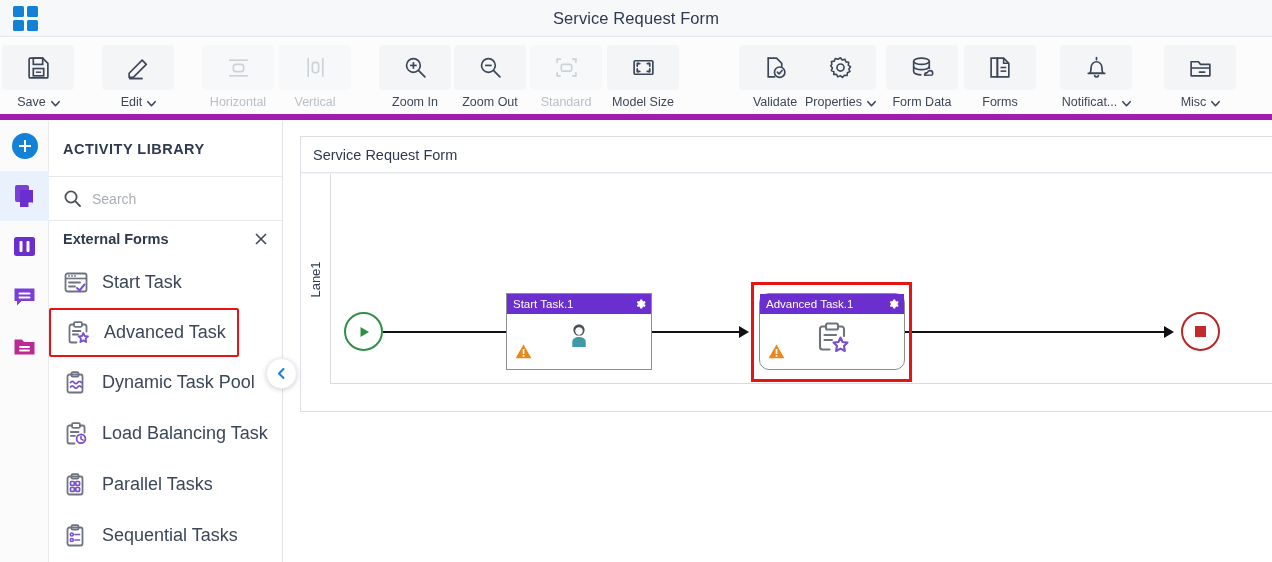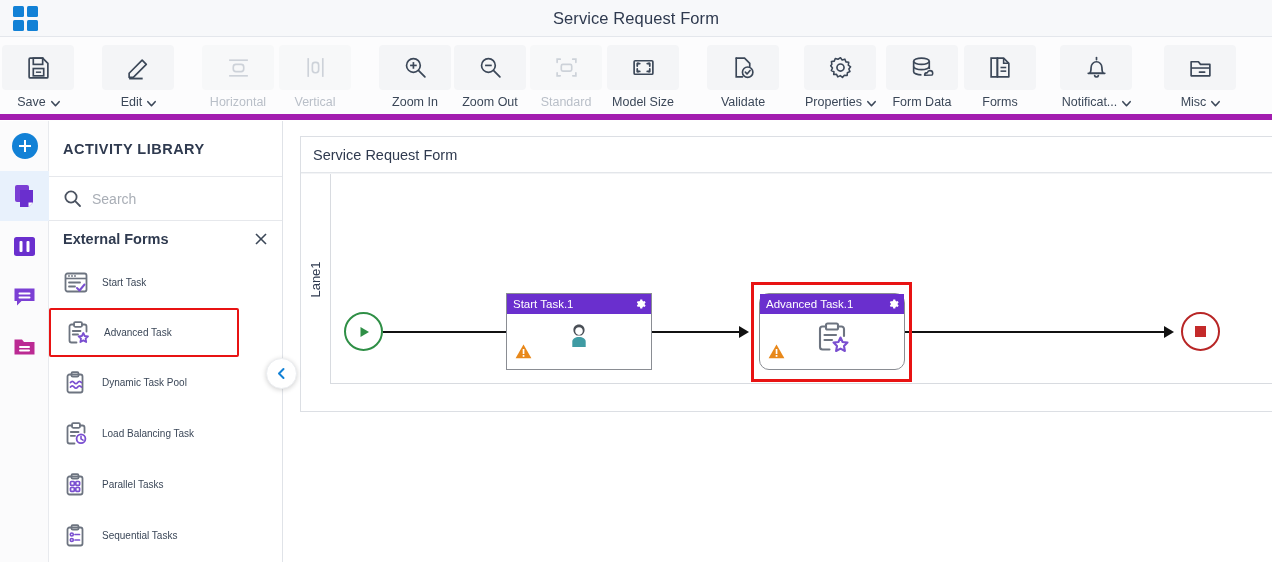--- a/index.html
+++ b/index.html
@@ -101,21 +101,21 @@
     height: 36px; display:flex; align-items:center; justify-content: space-between;
     padding: 0 14px 0 14px;
   }
   .lib-group-title { font-size: 14.5px; font-weight: bold; color: #2f3a4f; }
   .lib-close { cursor: pointer; width: 14px; height: 14px; }
   .lib-list { position: relative; }
   .lib-item {
     height: 51px; display: flex; align-items: center; gap: 13px;
     padding-left: 14px; cursor: pointer;
   }
-  .lib-item-label { font-size: 10px; color: #3b4758; white-space: nowrap; }
+  .lib-item-label { font-size: 18px; color: #3b4758; white-space: nowrap; }
   .lib-item.selected {
     border: 2px solid #e81313; border-radius: 2px;
     margin-left: 0px; width: 190px; height: 49px;
   }
 
   
   .collapse-handle {
     position: absolute; left: 266px; top: 358px; width: 31px; height: 31px;
     border-radius: 50%; background:#fff; border: 1px solid #eceef1;
     box-shadow: 0 1px 5px rgba(0,0,0,.18);
@@ -306,21 +306,21 @@
         <svg width="25" height="25" viewBox="0 0 24 24">
           <rect x="3" y="5.5" width="18" height="13" rx="1" fill="none" stroke="#3b4758" stroke-width="1.6"></rect>
           <path d="M6.5 8.5V8h1M17.5 8.5V8h-1M6.5 15.5v.5h1M17.5 15.5v.5h-1" fill="none" stroke="#3b4758" stroke-width="1.6"></path>
           <path d="M6 8.2h2.4M6 8.2v2.4M18 8.2h-2.4M18 8.2v2.4M6 15.8h2.4M6 15.8v-2.4M18 15.8h-2.4M18 15.8v-2.4" fill="none" stroke="#3b4758" stroke-width="1.7" stroke-linecap="round"></path>
         </svg>
       </div>
     <div class="tb-label">
       <span>Model Size</span>
     </div>
     </div>
-    <div class="tb-item" style="left: 707px;">
+    <div class="tb-item" style="left: 739px;">
       <div class="tb-btn">
         <svg width="25" height="25" viewBox="0 0 24 24">
           <path d="M5 3h8l5 5v3" fill="none" stroke="#3b4758" stroke-width="1.6" stroke-linecap="round"></path>
           <path d="M5 3v18h6" fill="none" stroke="#3b4758" stroke-width="1.6" stroke-linecap="round"></path>
           <circle cx="16" cy="16.5" r="5" fill="none" stroke="#3b4758" stroke-width="1.6"></circle>
           <polyline points="13.8,16.5 15.4,18.2 18.3,14.8" fill="none" stroke="#3b4758" stroke-width="1.6" stroke-linecap="round" stroke-linejoin="round"></polyline>
         </svg>
       </div>
     <div class="tb-label">
       <span>Validate</span>

